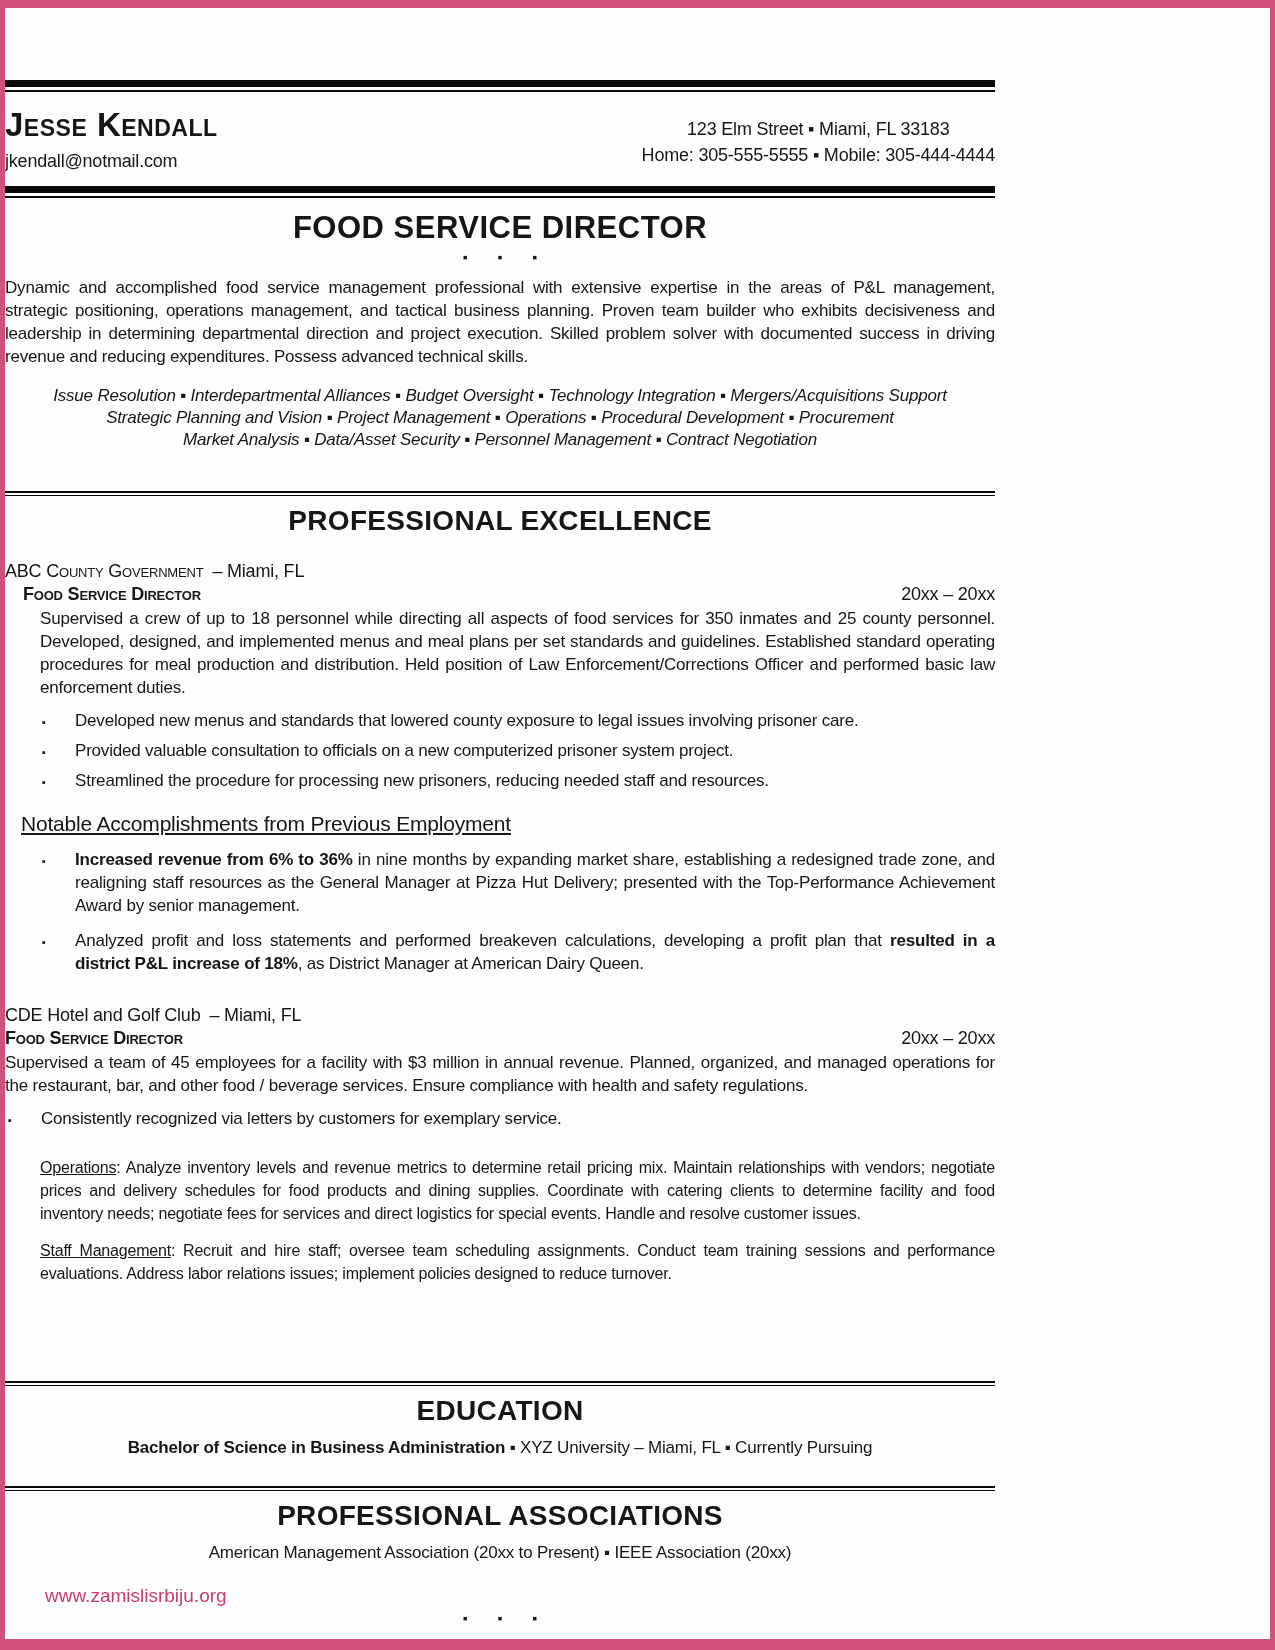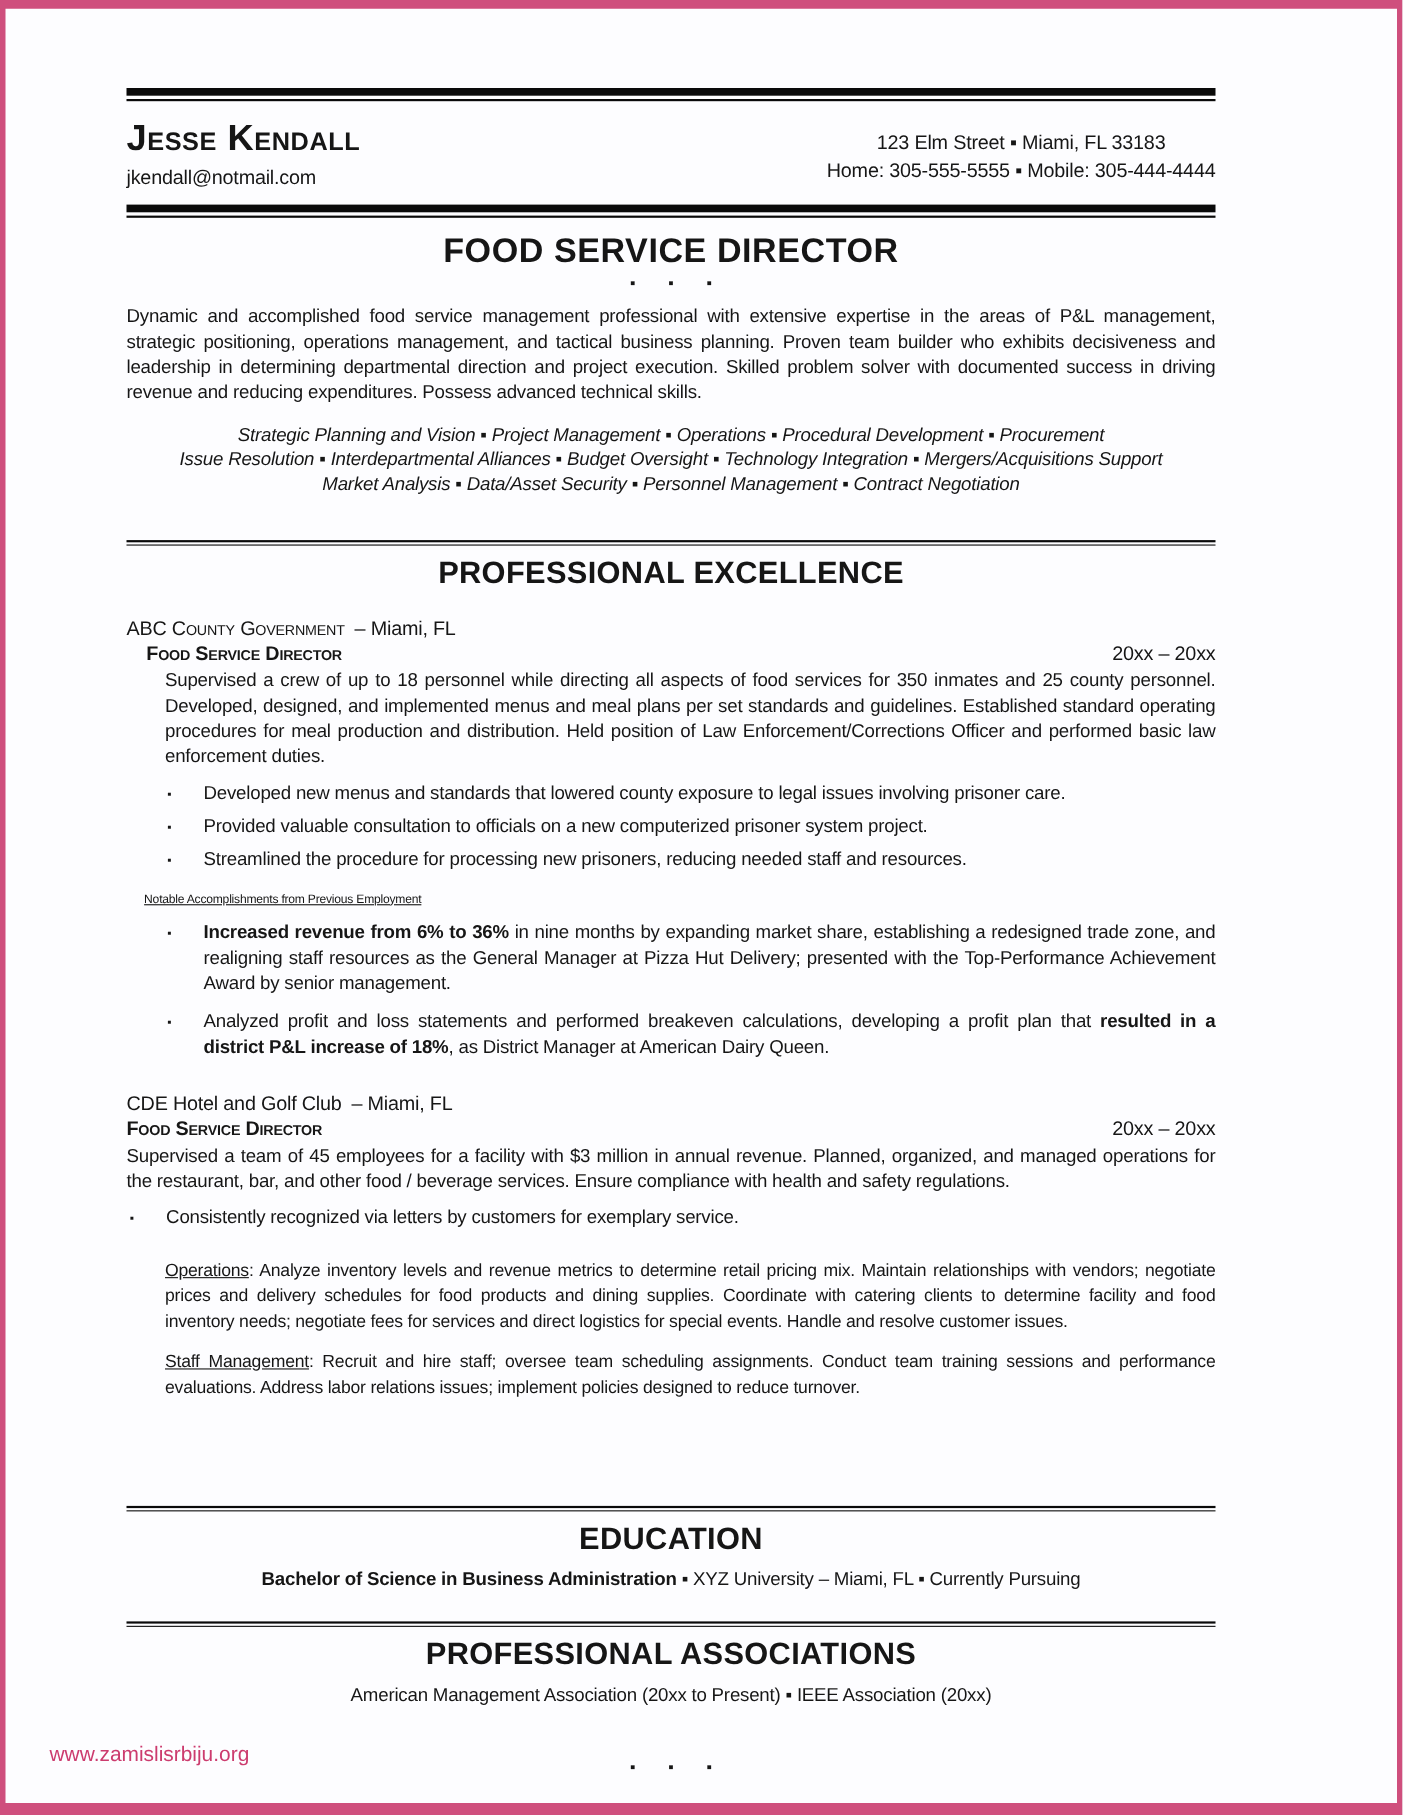--- a/index.html
+++ b/index.html
@@ -3,21 +3,21 @@
 <meta charset="utf-8">
 <style>
   html,body{margin:0;padding:0;background:#e9e9e9;}
   .page{
     width:1275px;height:1650px;box-sizing:border-box;position:relative;
     background:#fdfdff;overflow:hidden;
     border-style:solid;border-color:#cf4f7d;border-width:8px 5px 11px 5px;
     font-family:"Liberation Sans", sans-serif;color:#161616;
     letter-spacing:-0.2px;
   }
-  .content{margin-left:110px;width:990px;padding-top:72px;}
+  .content{width:990px;padding-top:72px;}
 
   
   .rule-thickthin{border-top:7px solid #0a0a0a;border-bottom:2px solid #0a0a0a;height:3px;}
   .rule-double{border-top:2px solid #0a0a0a;border-bottom:1px solid #0a0a0a;height:2px;}
 
   
   .hdr{display:flex;justify-content:space-between;align-items:flex-start;margin-top:16px;}
   .name{font-size:33px;font-weight:bold;font-variant:small-caps;letter-spacing:0.5px;line-height:1.05;}
   .email{font-size:18px;margin-top:8px;}
   .contact{text-align:center;font-size:18px;line-height:26px;padding-top:8px;}
@@ -44,21 +44,21 @@
   .job-body.ind{margin-left:35px;}
 
   .bullets{margin-top:10px;}
   .bullet{display:flex;margin-top:5px;font-size:17px;line-height:23px;}
   .bullet .marker{flex:0 0 33px;font-size:11px;padding-top:2px;}
   .bullet.j1{padding-left:37px;}
   .bullet.j2{padding-left:3px;}
   .bullet .btext{flex:1;text-align:justify;}
   .bullet .btext b{letter-spacing:-0.2px;}
 
-  .notable-h{margin-top:18px;padding-left:16px;font-size:11px;text-decoration:underline;}
+  .notable-h{margin-top:18px;padding-left:16px;font-size:21px;text-decoration:underline;}
   .notable .bullet{margin-top:12px;}
 
   .labeled{margin:14px 0 0 35px;text-align:justify;font-size:16px;line-height:23px;}
   .labeled .lbl{text-decoration:underline;}
 
   .center-line{text-align:center;font-size:17px;line-height:23px;margin-top:9px;}
   .center-line .b{font-weight:bold;}
   .edu-rule{margin-top:96px;}
   .assoc-rule{margin-top:27px;}
   .footer-sep{margin-top:46px;}
@@ -85,22 +85,22 @@
     </div>
 
     <div class="rule-thickthin hdr-rule"></div>
 
     <div class="doc-title">FOOD SERVICE DIRECTOR</div>
     <div class="sep">▪ ▪ ▪</div>
 
     <p class="summary">Dynamic and accomplished food service management professional with extensive expertise in the areas of P&amp;L management, strategic positioning, operations management, and tactical business planning. Proven team builder who exhibits decisiveness and leadership in determining departmental direction and project execution. Skilled problem solver with documented success in driving revenue and reducing expenditures. Possess advanced technical skills.</p>
 
     <div class="skills">
+      <div>Issue Resolution ▪ Interdepartmental Alliances ▪ Budget Oversight ▪ Technology Integration ▪ Mergers/Acquisitions Support</div>
       <div>Strategic Planning and Vision ▪ Project Management ▪ Operations ▪ Procedural Development ▪ Procurement</div>
-      <div>Issue Resolution ▪ Interdepartmental Alliances ▪ Budget Oversight ▪ Technology Integration ▪ Mergers/Acquisitions Support</div>
       <div>Market Analysis ▪ Data/Asset Security ▪ Personnel Management ▪ Contract Negotiation</div>
     </div>
 
     <div class="rule-double sec-rule"></div>
     <h2 class="sec-h">PROFESSIONAL EXCELLENCE</h2>
 
     <div>
       <div class="employer-line">
         <span class="sc">ABC County Government</span><span class="loc">–  Miami, FL</span>
       </div>

